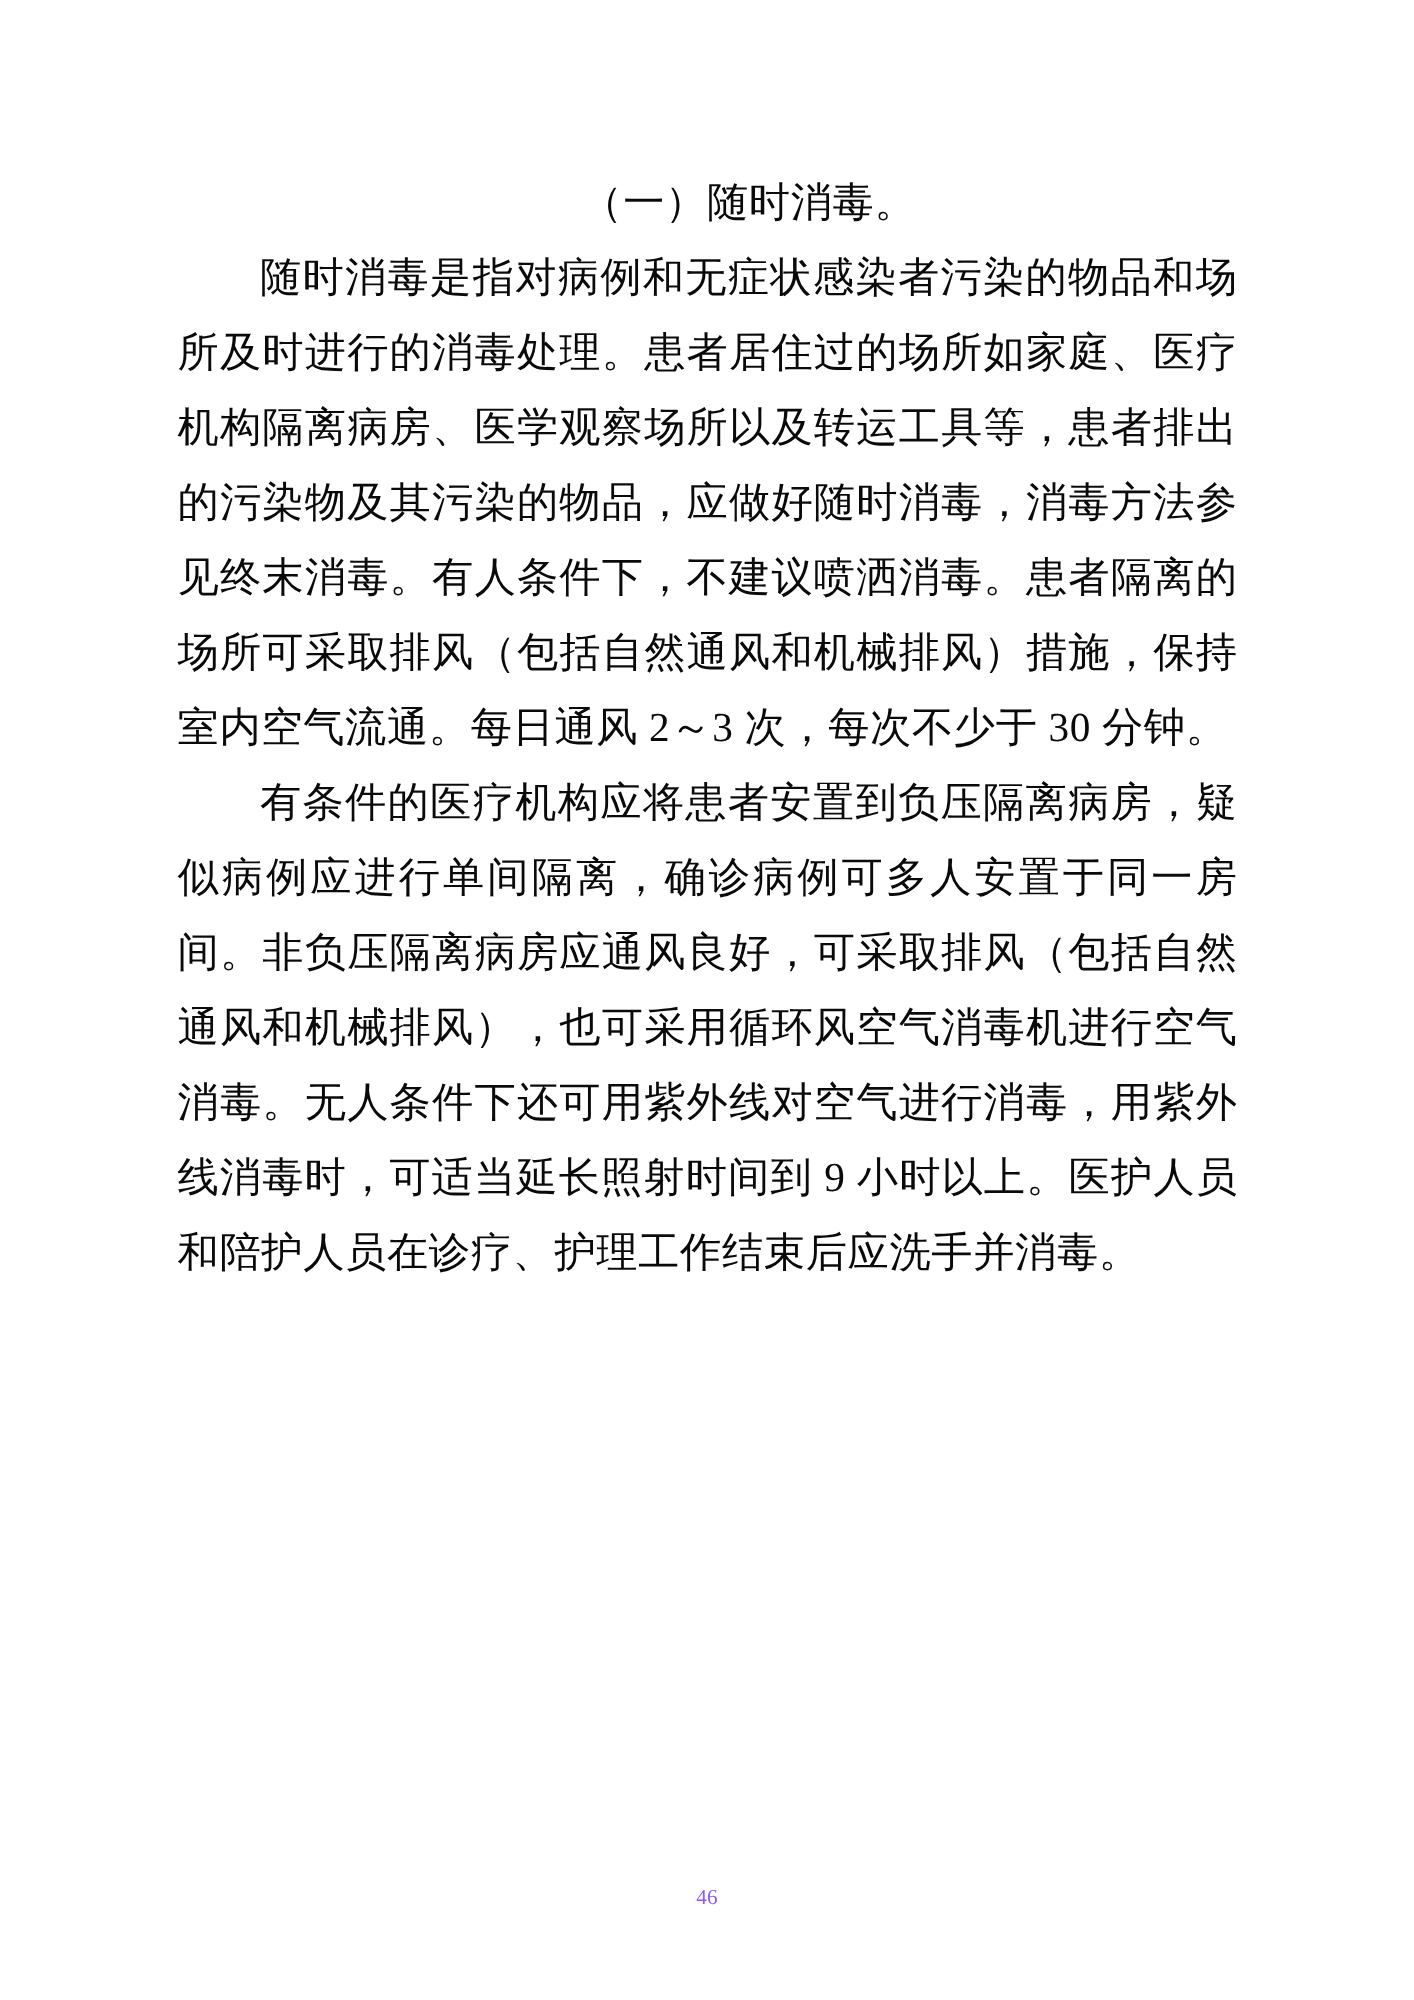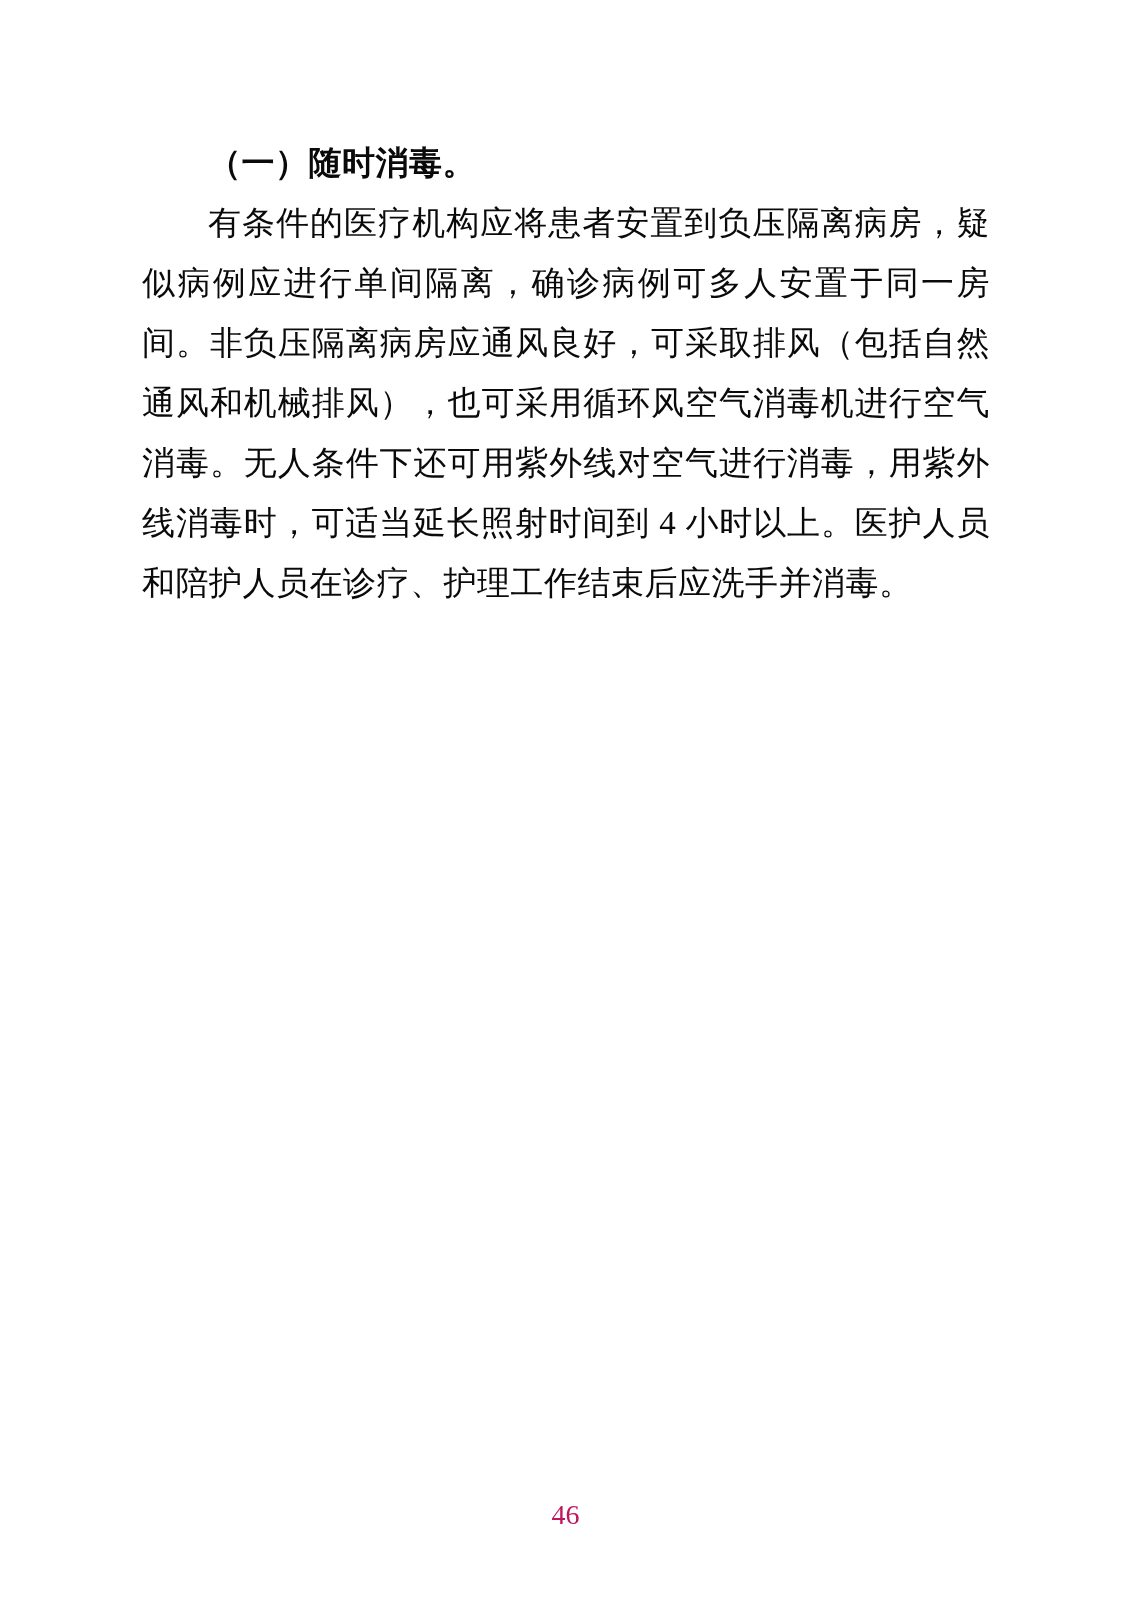--- a/index.html
+++ b/index.html
@@ -26,45 +26,45 @@
     margin: 0;
     padding: 0;
     font-size: inherit;
     font-weight: normal;
     text-indent: 2em;
     text-align: justify;
     text-justify: inter-ideograph;
     letter-spacing: 0.5px;
   }
   .doc-heading {
-    text-align: left;
-    font-weight: bold;
+    text-align: center;
   }
   .page-footer {
     position: absolute;
     left: 0;
     right: 0;
     bottom: 70px;
     text-align: center;
     line-height: 1;
   }
   .page-number {
-    font-size: 28px;
-    color: #be185d;
+    font-size: 17px;
+    color: #8b5cf6;
     letter-spacing: 0;
   }
 </style>
 </head>
 <body>
 
 <div class="page">
 
   <section>
     <h2 class="doc-heading">（一）随时消毒。</h2>
-    <p class="doc-para">有条件的医疗机构应将患者安置到负压隔离病房，疑似病例应进行单间隔离，确诊病例可多人安置于同一房间。非负压隔离病房应通风良好，可采取排风（包括自然通风和机械排风），也可采用循环风空气消毒机进行空气消毒。无人条件下还可用紫外线对空气进行消毒，用紫外线消毒时，可适当延长照射时间到 4 小时以上。医护人员和陪护人员在诊疗、护理工作结束后应洗手并消毒。</p>
+    <p class="doc-para">随时消毒是指对病例和无症状感染者污染的物品和场所及时进行的消毒处理。患者居住过的场所如家庭、医疗机构隔离病房、医学观察场所以及转运工具等，患者排出的污染物及其污染的物品，应做好随时消毒，消毒方法参见终末消毒。有人条件下，不建议喷洒消毒。患者隔离的场所可采取排风（包括自然通风和机械排风）措施，保持室内空气流通。每日通风 2～3 次，每次不少于 30 分钟。</p>
+    <p class="doc-para">有条件的医疗机构应将患者安置到负压隔离病房，疑似病例应进行单间隔离，确诊病例可多人安置于同一房间。非负压隔离病房应通风良好，可采取排风（包括自然通风和机械排风），也可采用循环风空气消毒机进行空气消毒。无人条件下还可用紫外线对空气进行消毒，用紫外线消毒时，可适当延长照射时间到 9 小时以上。医护人员和陪护人员在诊疗、护理工作结束后应洗手并消毒。</p>
   </section>
 
   <section>
   </section>
 
   <footer class="page-footer">
     <span class="page-number">46</span>
   </footer>
 
 </div>

